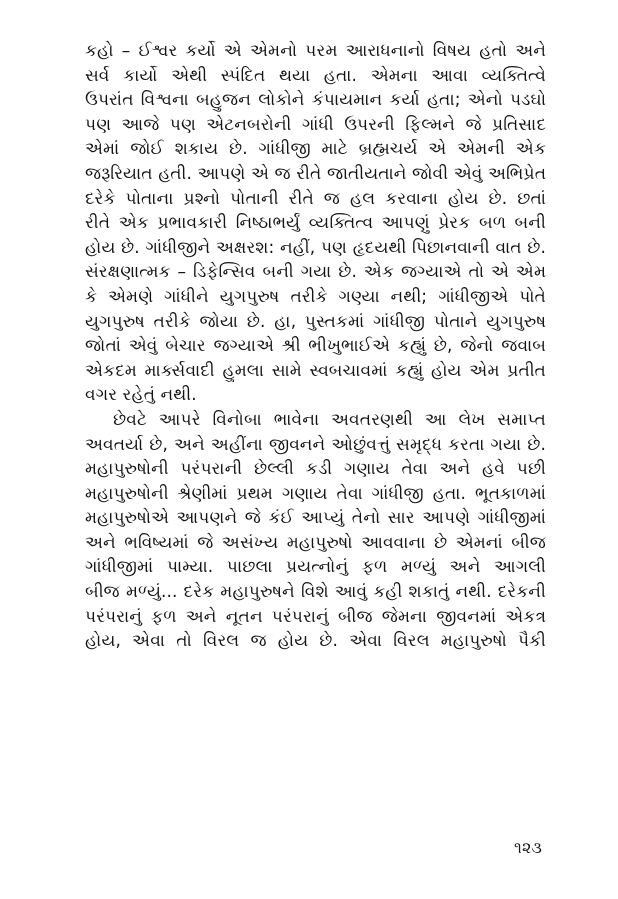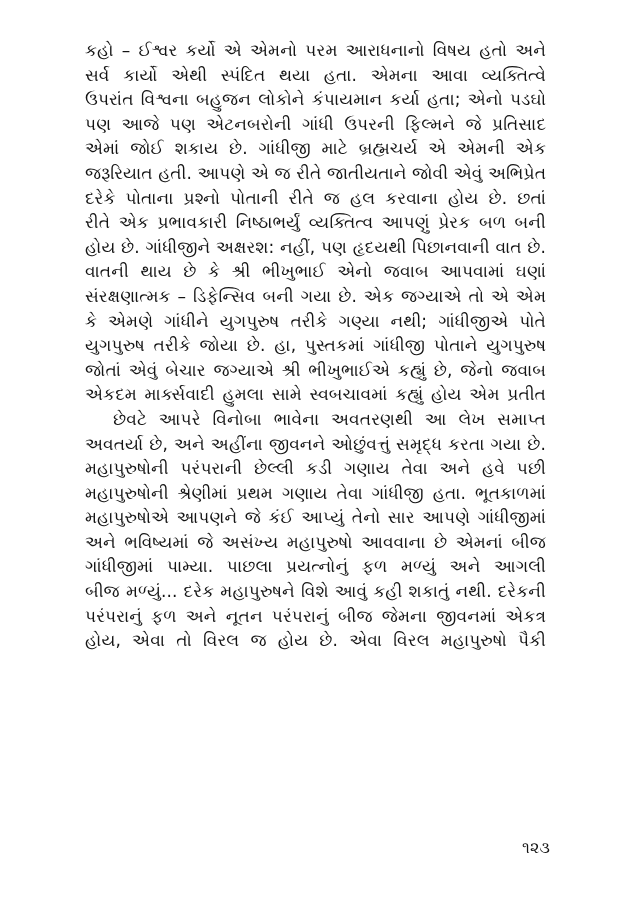--- a/index.html
+++ b/index.html
@@ -37,21 +37,21 @@
     letter-spacing: 0.1px;
   }
   .line.indent {
     text-indent: 28px;
   }
   .line.flush {
     text-align-last: left;
   }
   .page-number {
     position: absolute;
-    right: 68px;
+    right: 76px;
     top: 838px;
     font-size: 16px;
     line-height: 20px;
     color: #141414;
   }
 </style>
 </head>
 <body>
 
 <div class="page">
@@ -61,26 +61,26 @@
         <div class="line">સર્વ કાર્યો એથી સ્પંદિત થયા હતા. એમના આવા વ્યક્તિત્વે દેશવાસીઓ</div>
         <div class="line">ઉપરાંત વિશ્વના બહુજન લોકોને કંપાયમાન કર્યા હતા; એનો પડઘો આજે</div>
         <div class="line">પણ આજે પણ એટનબરોની ગાંધી ઉપરની ફિલ્મને જે પ્રતિસાદ મળ્યો</div>
         <div class="line">એમાં જોઈ શકાય છે. ગાંધીજી માટે બ્રહ્મચર્ય એ એમની એક અનિવાર્ય</div>
         <div class="line">જરૂરિયાત હતી. આપણે એ જ રીતે જાતીયતાને જોવી એવું અભિપ્રેત નથી.</div>
         <div class="line">દરેકે પોતાના પ્રશ્નો પોતાની રીતે જ હલ કરવાના હોય છે. છતાં આડકતરી</div>
         <div class="line">રીતે એક પ્રભાવકારી નિષ્ઠાભર્યું વ્યક્તિત્વ આપણું પ્રેરક બળ બની રહેતું</div>
         <div class="line">હોય છે. ગાંધીજીને અક્ષરશ: નહીં, પણ હૃદયથી પિછાનવાની વાત છે.</div>
       </div>
       <div class="paragraph">
-        <div class="line">વાતની થાય છે કે શ્રી ભીખુભાઈ એનો જવાબ આપવામાં ઘણાં</div>
         <div class="line">સંરક્ષણાત્મક – ડિફેન્સિવ બની ગયા છે. એક જગ્યાએ તો એ એમ કહે છે</div>
         <div class="line">કે એમણે ગાંધીને યુગપુરુષ તરીકે ગણ્યા નથી; ગાંધીજીએ પોતે પોતાને</div>
         <div class="line">યુગપુરુષ તરીકે જોયા છે. હા, પુસ્તકમાં ગાંધીજી પોતાને યુગપુરુષ તરીકે</div>
         <div class="line">જોતાં એવું બેચાર જગ્યાએ શ્રી ભીખુભાઈએ કહ્યું છે, જેનો જવાબ અન્યત્ર</div>
         <div class="line">એકદમ માર્ક્સવાદી હુમલા સામે સ્વબચાવમાં કહ્યું હોય એમ પ્રતીત થયા</div>
+        <div class="line flush">વગર રહેતું નથી.</div>
       </div>
       <div class="paragraph">
         <div class="line indent">છેવટે આપરે વિનોબા ભાવેના અવતરણથી આ લેખ સમાપ્ત કરીશું.</div>
         <div class="line">અવતર્યા છે, અને અહીંના જીવનને ઓછુંવત્તું સમૃદ્ધ કરતા ગયા છે. એ</div>
         <div class="line">મહાપુરુષોની પરંપરાની છેલ્લી કડી ગણાય તેવા અને હવે પછી આવનારા</div>
         <div class="line">મહાપુરુષોની શ્રેણીમાં પ્રથમ ગણાય તેવા ગાંધીજી હતા. ભૂતકાળમાં</div>
         <div class="line">મહાપુરુષોએ આપણને જે કંઈ આપ્યું તેનો સાર આપણે ગાંધીજીમાં પામ્યા;</div>
         <div class="line">અને ભવિષ્યમાં જે અસંખ્ય મહાપુરુષો આવવાના છે એમનાં બીજ પણ</div>
         <div class="line">ગાંધીજીમાં પામ્યા. પાછલા પ્રયત્નોનું ફળ મળ્યું અને આગલી આશાઓનું</div>
         <div class="line">બીજ મળ્યું... દરેક મહાપુરુષને વિશે આવું કહી શકાતું નથી. દરેકની</div>

